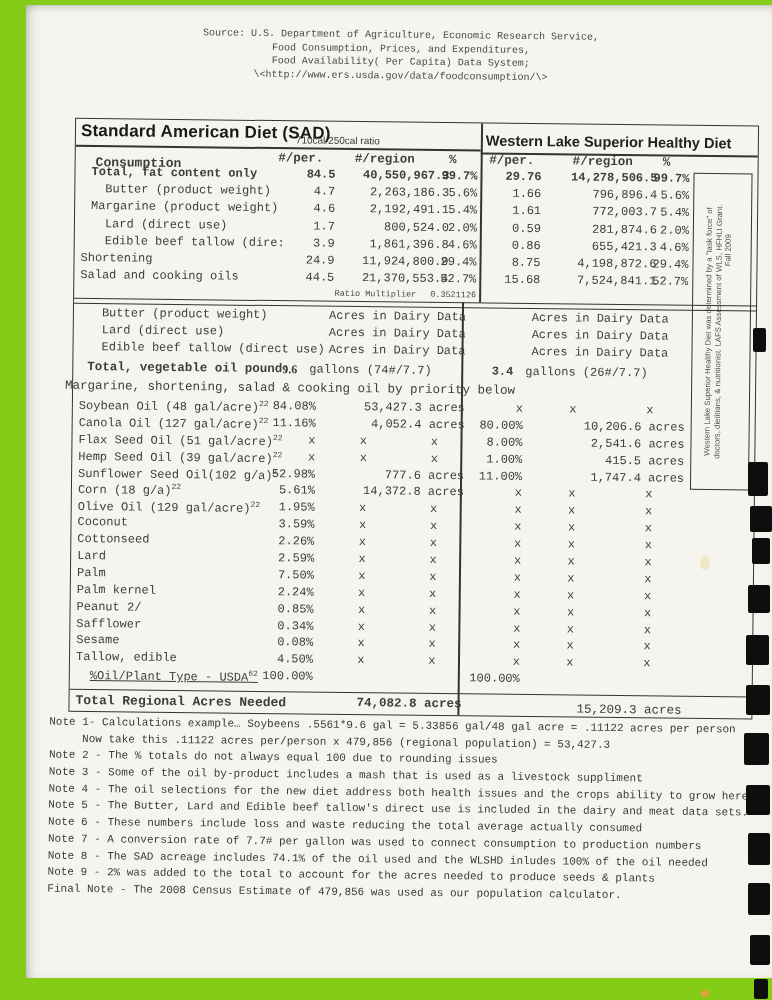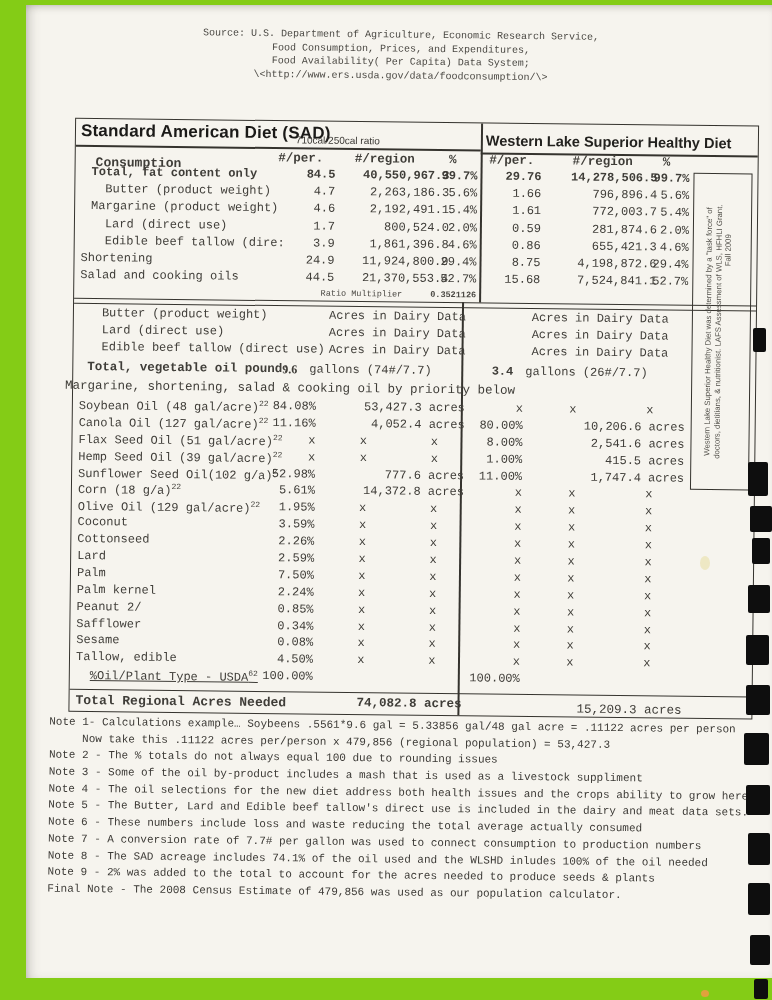--- a/index.html
+++ b/index.html
@@ -26,21 +26,21 @@
   .ind0{left:6px;}.ind1{left:16px;}.ind2{left:30px;}
   .cell{position:absolute;top:0;white-space:nowrap;}
   .sc1{left:190px;width:70px;text-align:right;}
   .sc2{left:244px;width:130px;text-align:right;}
   .sc3{left:352px;width:50px;text-align:right;}
   .wc1{left:406px;width:60px;text-align:right;}
   .wc2{left:472px;width:110px;text-align:right;}
   .wc3{left:568px;width:46px;text-align:right;}
   .crow.bold .lbl,.crow.bold .cell{font-weight:bold;}
   .ratio{position:absolute;left:200px;top:167px;width:202px;text-align:right;font-size:8.5px;color:#4a4843;}
-  .ratio b{margin-left:28px;font-weight:bold;}
+  .ratio b{margin-left:14px;font-weight:normal;}
   .divider{position:absolute;left:0;right:0;top:179px;height:3.5px;border-top:1.6px solid #35332e;border-bottom:1.6px solid #35332e;}
   #dairy-rows{position:absolute;left:0;top:187px;right:0;}
   .drow{position:relative;height:17px;}
   .drow .lbl{position:absolute;left:28px;white-space:nowrap;}
   .dval1{position:absolute;left:250px;width:142px;text-align:right;white-space:nowrap;}
   .dval2{position:absolute;left:458px;width:134px;text-align:right;white-space:nowrap;}
   .vegrow{position:absolute;left:0;top:241px;right:0;height:17px;}
   .vegrow .vlabel{position:absolute;left:14px;font-weight:bold;font-size:12.5px;}
   .vegrow .v1{position:absolute;left:178px;width:46px;text-align:right;font-weight:bold;font-family:Liberation Serif, serif;}
   .vegrow .u1{position:absolute;left:236px;}

